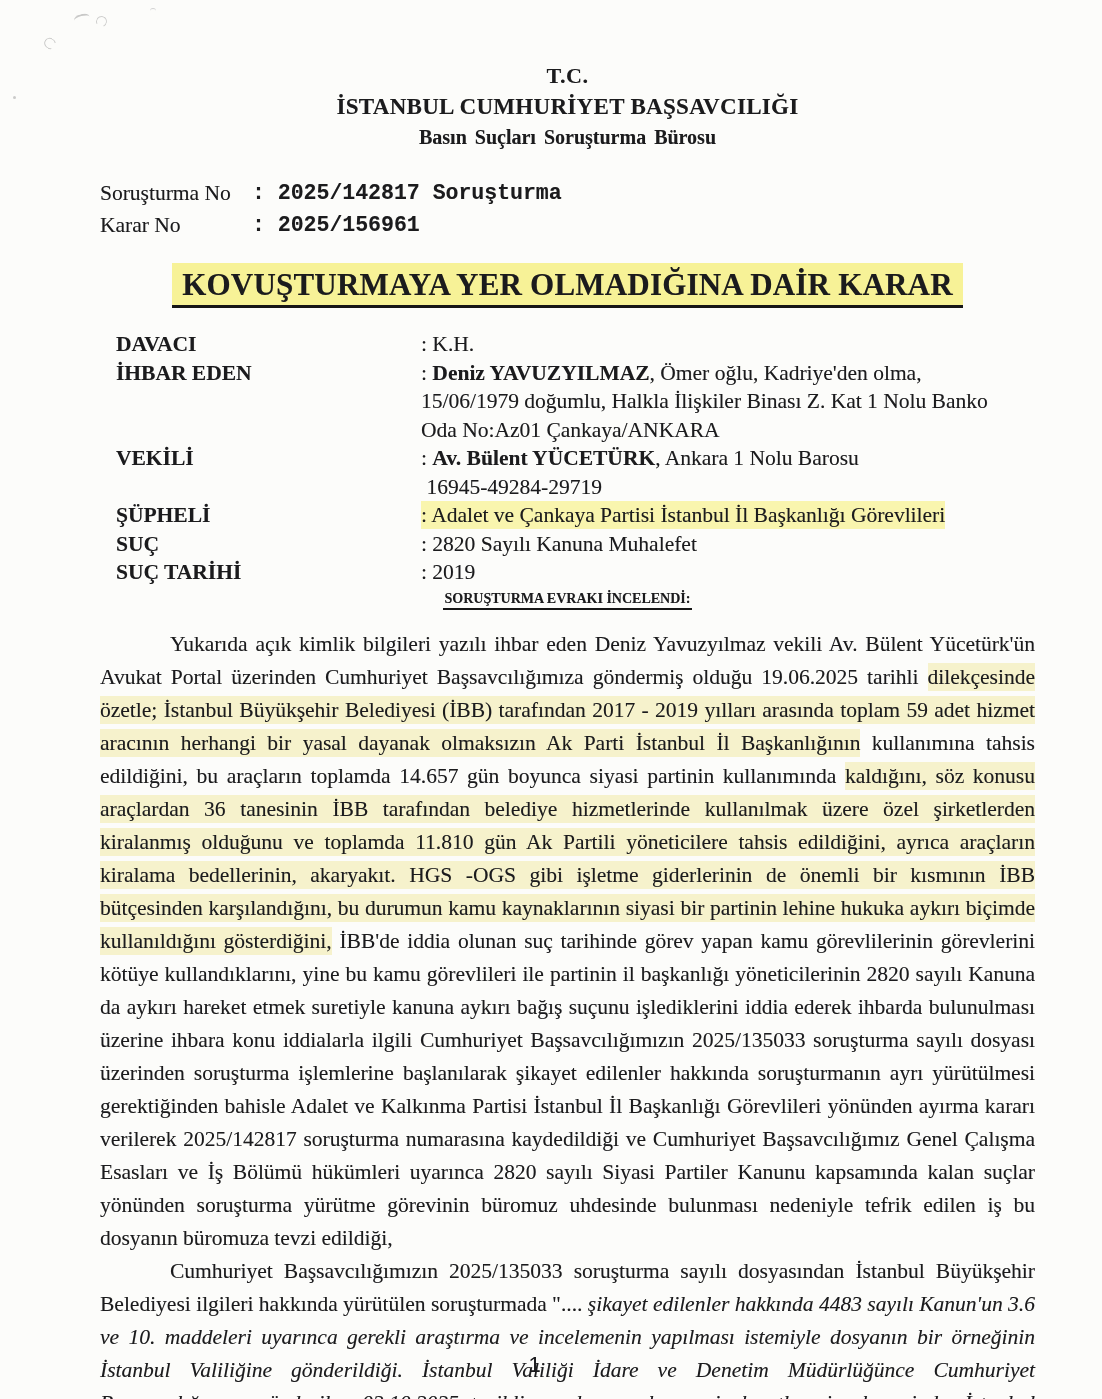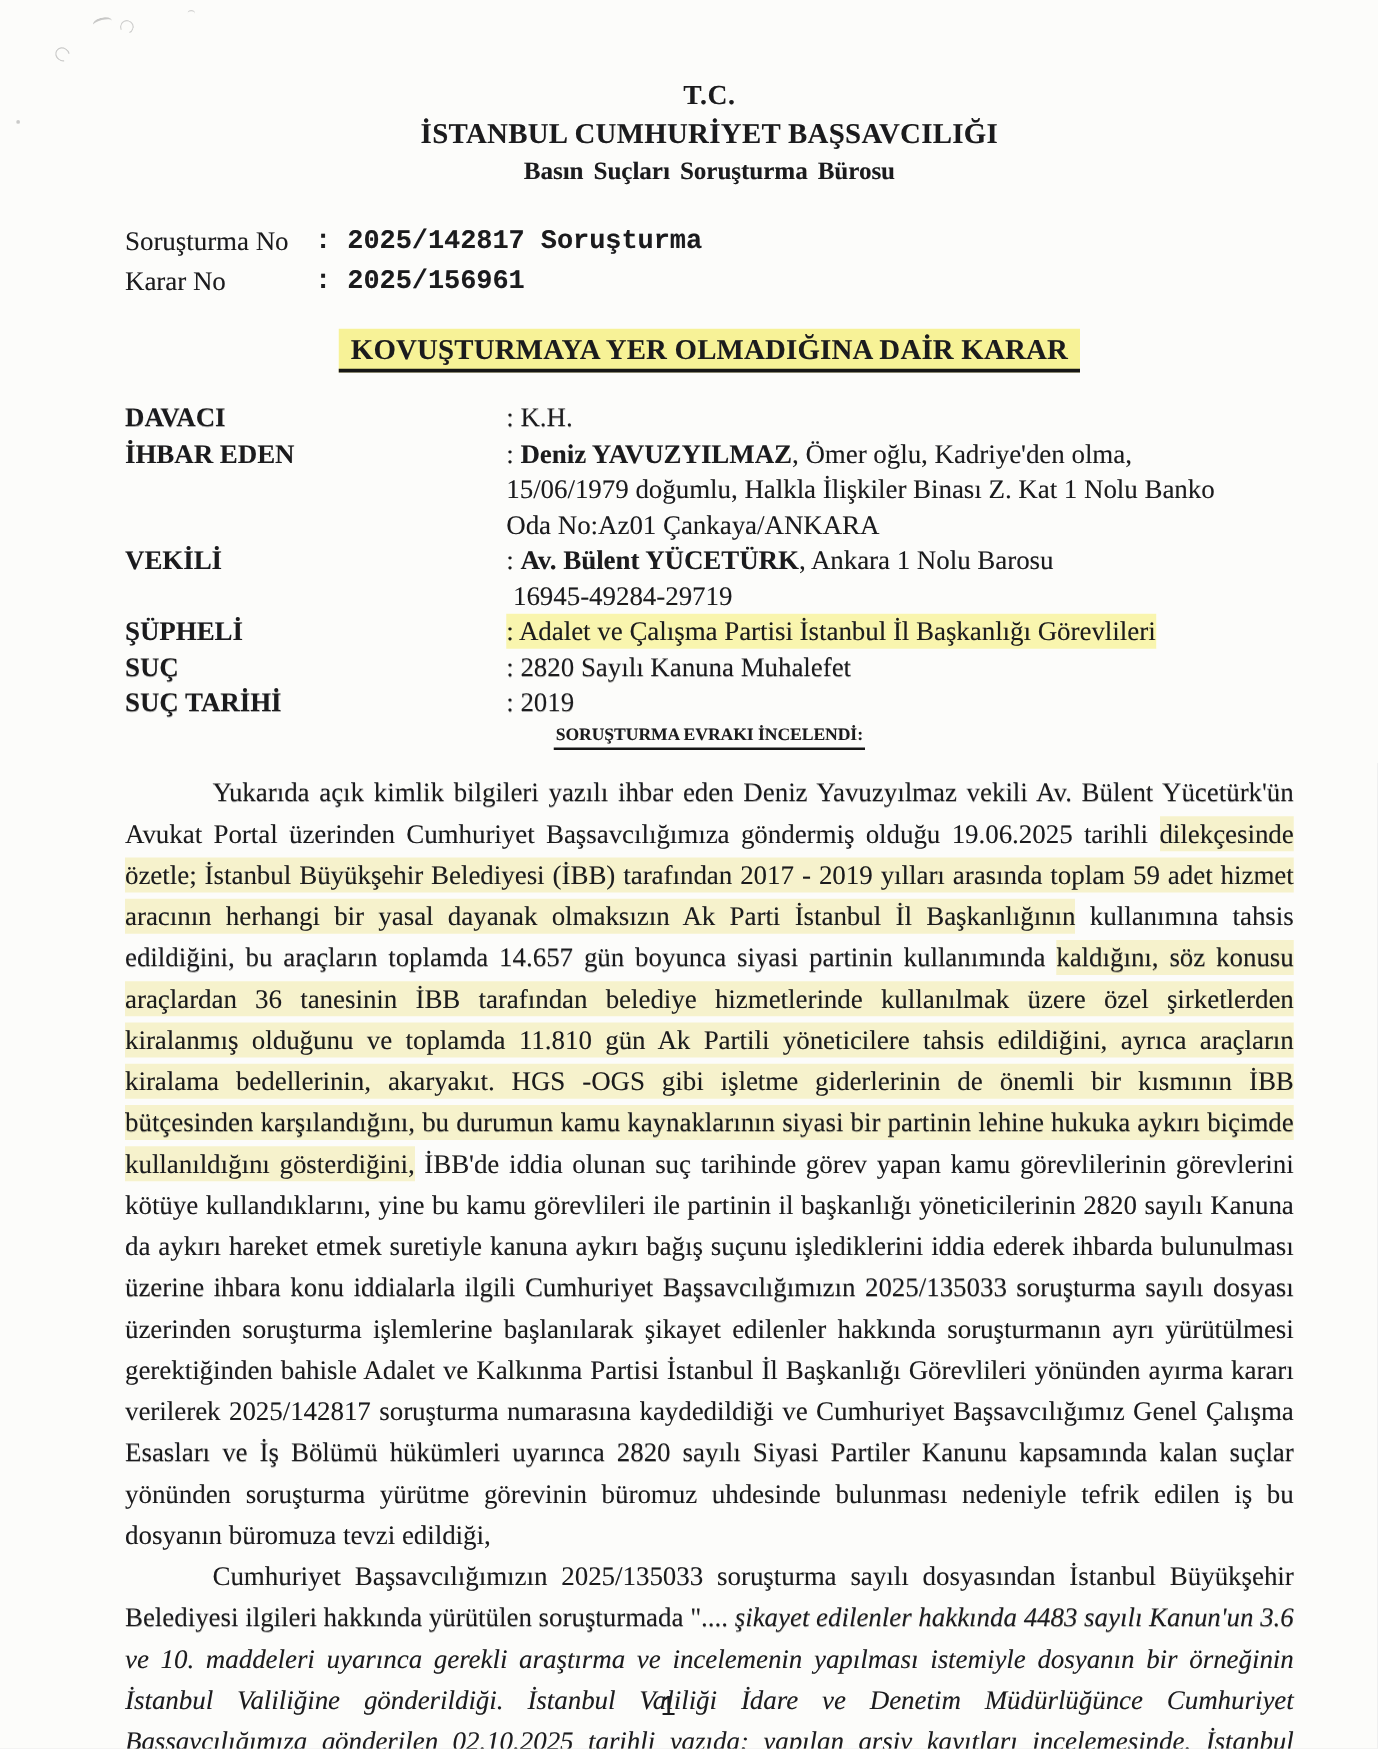--- a/index.html
+++ b/index.html
@@ -29,28 +29,28 @@
   .hdr .bureau{font-weight:bold;font-size:20px;word-spacing:3px;}
 
   .case-info{margin-top:24px;font-size:21.5px;line-height:32px;}
   .case-row{display:flex;}
   .case-label{font-weight:normal;width:152px;flex:0 0 152px;}
   .case-value{font-weight:bold;font-family:Liberation Mono, monospace;}
 
   .title-wrap{text-align:center;margin-top:22px;}
   .decision-title{
     display:inline-block;
-    font-weight:bold;font-size:23px;letter-spacing:.2px;
+    font-weight:bold;font-size:31px;letter-spacing:.2px;
     background:var(--hl_strong,#f7f297);
     border-bottom:3.5px solid #161616;
     padding:4px 10px 2px 10px;
   }
 
   .parties{margin-top:22px;font-size:21.5px;line-height:28.5px;}
-  .party-row{display:flex;}
+  .party-row{display:flex;margin-left:16px;}
   .party-label{font-weight:bold;width:305px;flex:0 0 305px;}
   .party-value{white-space:pre-wrap;}
 
   .heading-wrap{text-align:center;margin-top:2px;}
   .section-heading{
     display:inline-block;font-weight:bold;font-size:14px;
     border-bottom:2.5px solid #161616;padding:0 2px 1px 2px;
   }
 
   .body-para{
@@ -114,21 +114,21 @@
 15/06/1979 doğumlu, Halkla İlişkiler Binası Z. Kat 1 Nolu Banko
 Oda No:Az01 Çankaya/ANKARA</span></span>
     </div>
     <div class="party-row">
       <span class="party-label">VEKİLİ</span>
       <span class="party-value"><span class="seg-n">: </span><span class="seg-b">Av. Bülent YÜCETÜRK</span><span class="seg-n">, Ankara 1 Nolu Barosu
  16945-49284-29719</span></span>
     </div>
     <div class="party-row">
       <span class="party-label">ŞÜPHELİ</span>
-      <span class="party-value"><span class="seg-hlm">: Adalet ve Çalışma Partisi İstanbul İl Başkanlığı Görevlileri</span></span>
+      <span class="party-value"><span class="seg-hlm">: Adalet ve Çankaya Partisi İstanbul İl Başkanlığı Görevlileri</span></span>
     </div>
     <div class="party-row">
       <span class="party-label">SUÇ</span>
       <span class="party-value"><span class="seg-n">: 2820 Sayılı Kanuna Muhalefet</span></span>
     </div>
     <div class="party-row">
       <span class="party-label">SUÇ TARİHİ</span>
       <span class="party-value"><span class="seg-n">: 2019</span></span>
     </div>
   </section>

